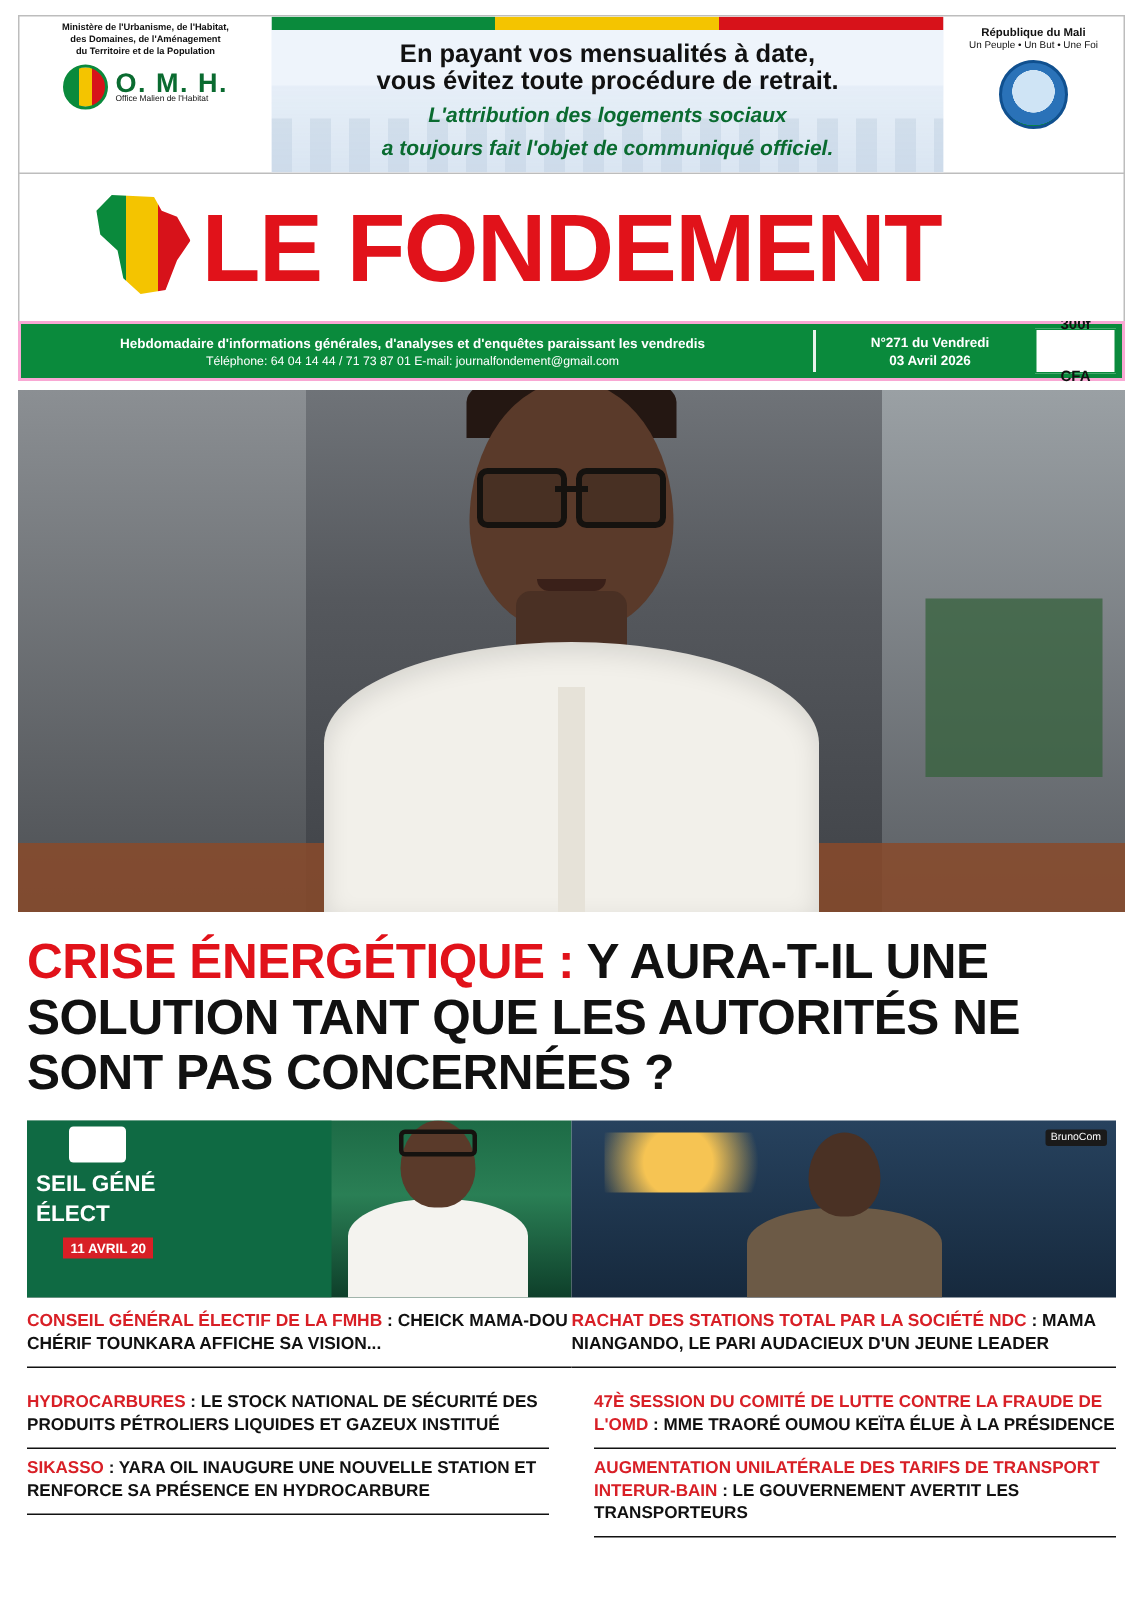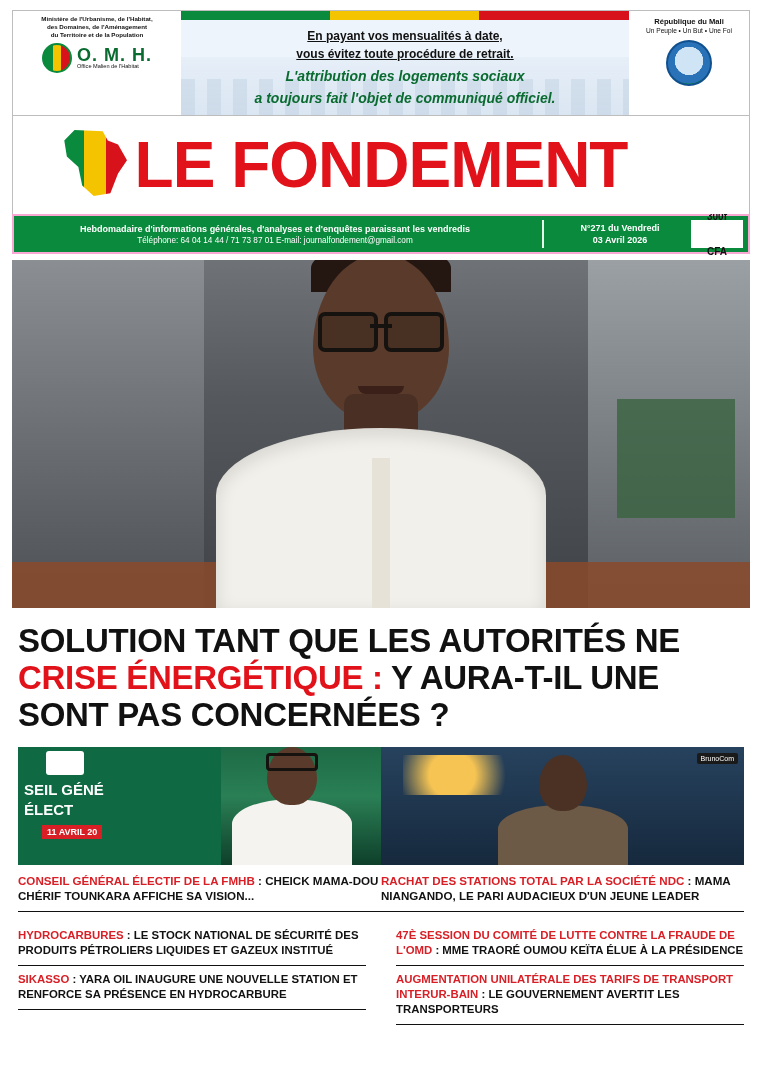--- a/index.html
+++ b/index.html
@@ -43,21 +43,21 @@
     position:absolute;left:0;right:0;bottom:0;height:58px;opacity:.30;
     background:
       linear-gradient(180deg, rgba(140,175,210,.25), rgba(120,160,200,.55));
   }
   .ad-center .bg-city:after{
     content:"";position:absolute;bottom:0;left:0;right:0;height:36px;
     background:
       repeating-linear-gradient(90deg, rgba(80,120,160,.45) 0 14px, rgba(255,255,255,0) 14px 26px);
   }
   .ad-lines{position:relative;z-index:2;text-align:center;padding-top:8px;}
-  .ad-l1{font-size:12px;font-weight:bold;color:#111;line-height:18px;text-decoration:underline;}
+  .ad-l1{font-size:17px;font-weight:bold;color:#111;line-height:18px;}
   .ad-l2{font-size:14px;font-weight:bold;font-style:italic;color:#0a6b30;line-height:18px;margin-top:4px;}
   .ad-right{
     width:120px;flex:0 0 120px;display:flex;flex-direction:column;align-items:center;
     justify-content:flex-start;padding-top:6px;box-sizing:border-box;
   }
   .ad-right .rep{font-size:7.6px;font-weight:bold;color:#111;}
   .ad-right .dev{font-size:6.6px;color:#111;margin-top:1px;}
   .seal{
     margin-top:6px;width:46px;height:46px;border-radius:50%;
     background:radial-gradient(circle at 50% 45%, #cfe4f5 0 45%, #2a72b8 46% 72%, #0a8a3c 73% 100%);
@@ -250,24 +250,24 @@
           <span></span>
         </div>
       <div class="p-mouth"></div>
       <div class="p-neck"></div>
       <div class="p-body"></div>
       <div class="p-placket"></div>
     </div>
   </div>
 
   <div class="headline">
-    <div class="h-line">SOLUTION TANT QUE LES AUTORITÉS NE</div>
     <div class="h-line">
       <span class="kicker">CRISE ÉNERGÉTIQUE :</span><span> Y AURA-T-IL UNE</span>
     </div>
+    <div class="h-line">SOLUTION TANT QUE LES AUTORITÉS NE</div>
     <div class="h-line">SONT PAS CONCERNÉES ?</div>
   </div>
 
   <div class="subgrid">
 
     <div class="sub">
       <div class="sub-photo sp1">
         <div class="board">
           <div class="logo"></div>
           <div class="t1">SEIL GÉNÉ</div>

